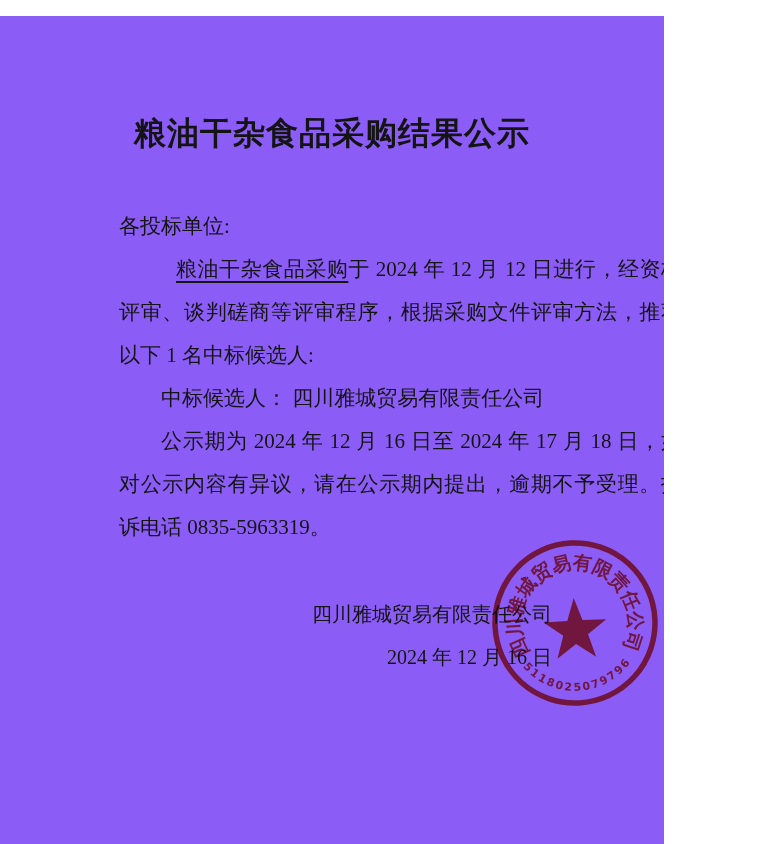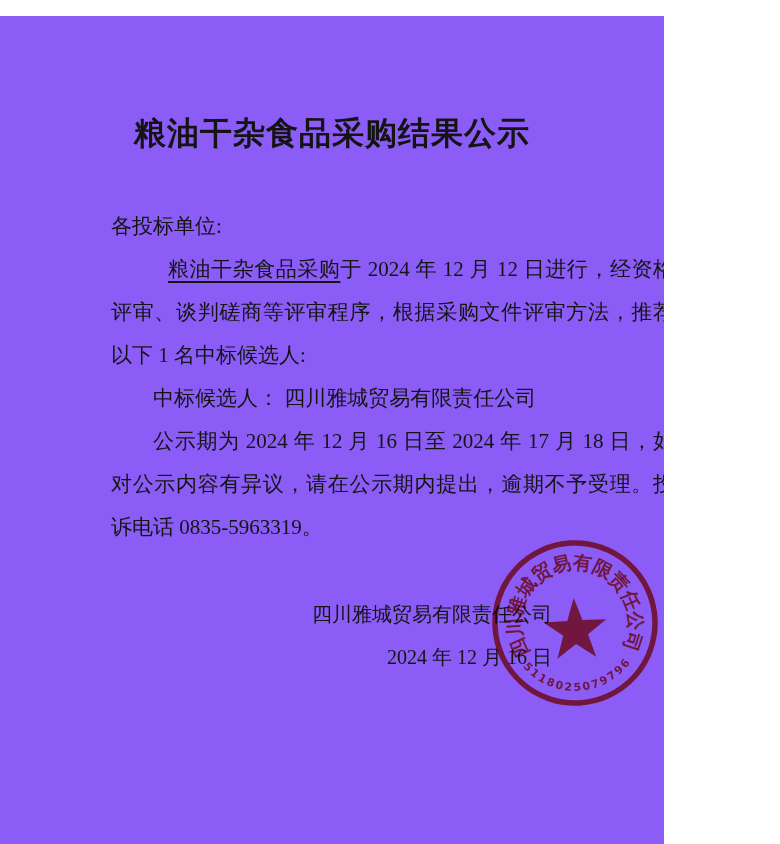--- a/index.html
+++ b/index.html
@@ -19,21 +19,21 @@
     left: 0;
     width: 100%;
     margin: 0;
     text-align: center;
     font-size: 32px;
     font-weight: 700;
     letter-spacing: 1px;
   }
   .content {
     position: absolute;
-    left: 111px;
+    left: 119px;
     top: 189px;
     width: 563px;
     font-size: 21px;
     line-height: 43px;
   }
   .content p { margin: 0; text-align: justify; }
   .p1 { text-indent: 57px; }
   .p2 { text-indent: 42px; }
   .p3 { text-indent: 42px; }
   .underline {

